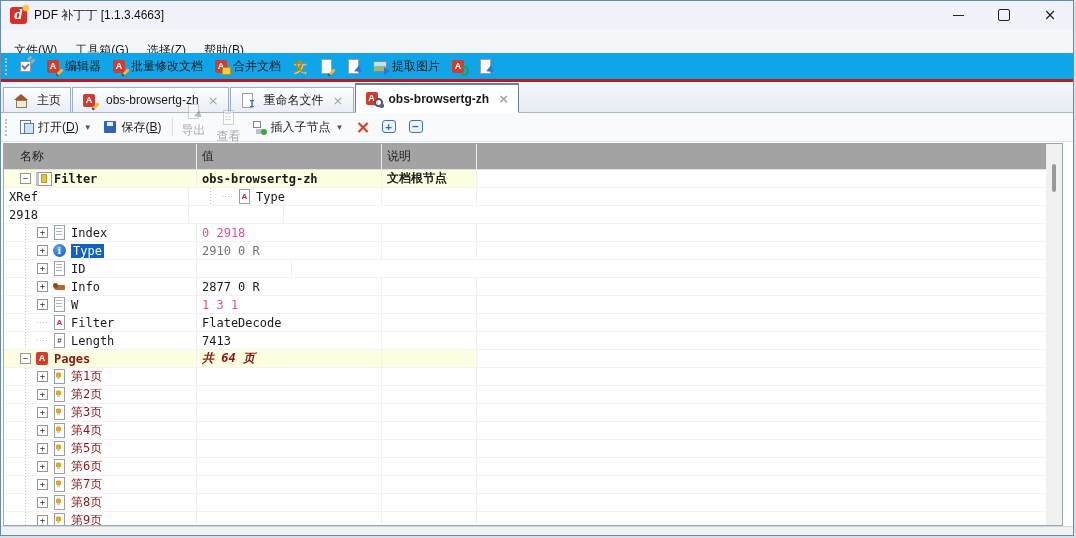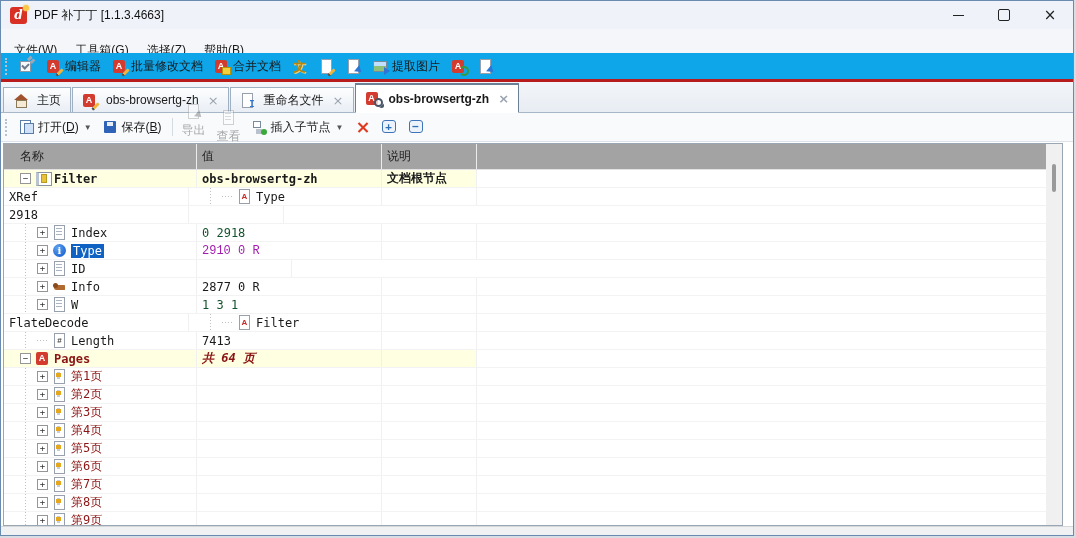--- a/index.html
+++ b/index.html
@@ -55,22 +55,22 @@
   .row{height:17px;display:flex;align-items:center;border-bottom:1px solid #f3f3f3;font-family:"DejaVu Sans Mono",monospace;font-size:12px;}
   .cell{box-sizing:border-box;height:100%;display:flex;align-items:center;border-right:1px solid #f0f0f0;overflow:hidden;white-space:nowrap;}
   .cell.c-name{width:193px;}
   .cell.c-value{width:185px;padding-left:5px;}
   .cell.c-desc{width:95px;padding-left:5px;}
   .cell.c-fill{flex:1;border-right:none;}
   .row.hl .c-name,.row.hl .c-value,.row.hl .c-desc{background:#ffffe1;}
   .row .bold{font-weight:bold;}
   .t-maroon{color:#8b1515;}
   .t-maroon-bold{color:#8b1515;font-weight:bold;font-style:italic;}
-  .t-gray{color:#14532d;}
-  .t-blue{color:#a21caf;font-family:Liberation Mono, monospace;}
+  .t-gray{color:#ec4899;}
+  .t-blue{color:#737373;}
   .lbl.sel{background:#0f62c4;color:#fff;padding:0 2px;}
 
   .pad0{width:16px;flex:none;}
   .stem{width:17px;height:17px;flex:none;background-image:linear-gradient(#c0c0c0 1px,transparent 1px);background-size:1px 3px;background-repeat:repeat-y;background-position:5px 0;}
   .exp{width:11px;height:11px;flex:none;box-sizing:border-box;border:1px solid #969696;background:#fff;font:9px/9px "DejaVu Sans Mono",monospace;text-align:center;color:#333;margin-right:4px;}
   .exp.empty{border:none;background-image:linear-gradient(90deg,#c0c0c0 1px,transparent 1px);background-size:3px 1px;background-repeat:repeat-x;background-position:0 5px;}
 
   
   .icn{width:16px;height:15px;display:inline-block;position:relative;flex:none;margin-right:3px;}
   .tb-btn .icn{margin-right:0;}
@@ -332,28 +332,28 @@
               <span class="stem" style="width: 17px;"></span>
               <span class="exp">+</span>
               <span class="icn i-list-doc-icon"></span>
               <span class="lbl">W</span>
             </div>
             <div class="cell c-value t-gray">1 3 1</div>
             <div class="cell c-desc"></div>
             <div class="cell c-fill"></div>
           </div>
           <div class="row">
-            <div class="cell c-value">FlateDecode</div>
             <div class="cell c-name">
               <span class="pad0" style="width: 16px;"></span>
               <span class="stem" style="width: 17px;"></span>
               <span class="exp empty"></span>
               <span class="icn i-text-doc-icon"></span>
               <span class="lbl">Filter</span>
             </div>
+            <div class="cell c-value">FlateDecode</div>
             <div class="cell c-desc"></div>
             <div class="cell c-fill"></div>
           </div>
           <div class="row">
             <div class="cell c-name">
               <span class="pad0" style="width: 16px;"></span>
               <span class="stem" style="width: 17px;"></span>
               <span class="exp empty"></span>
               <span class="icn i-number-doc-icon"></span>
               <span class="lbl">Length</span>

